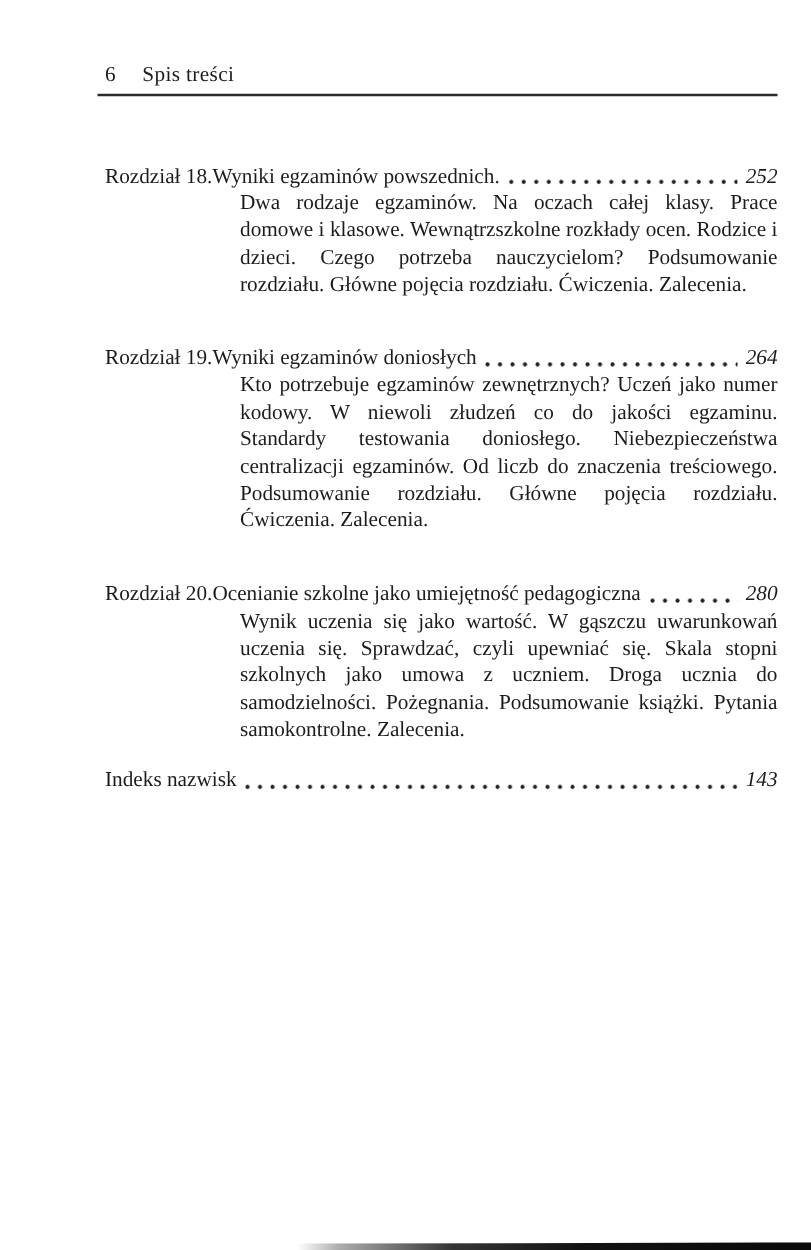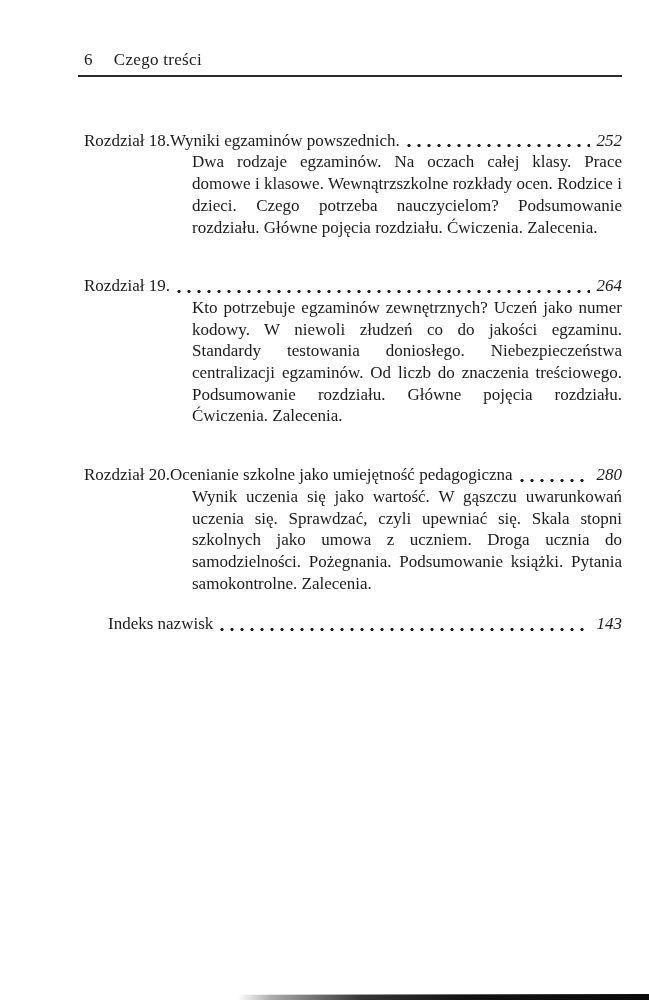--- a/index.html
+++ b/index.html
@@ -69,21 +69,20 @@
     white-space: nowrap;
     font-style: italic;
   }
   .entry-desc {
     margin-left: 108px;
     text-align: justify;
   }
   
   .index-block {
     margin-top: 19px;
-    margin-left: 24px;
   }
   .index-row {
     display: flex;
     align-items: baseline;
   }
   .index-title {
     white-space: nowrap;
   }
   
   .scan-edge {
@@ -102,38 +101,39 @@
     transform-origin: right bottom;
   }
 </style>
 </head>
 <body>
 
 <div class="page">
 
   <div class="running-header">
     <span class="pagenum">6</span>
-    <span class="title">Czego treści</span>
+    <span class="title">Spis treści</span>
   </div>
 
   <div class="toc">
 
     <div class="entry">
       <div class="entry-title-row">
         <span class="entry-label">Rozdział 18.</span>
         <span class="entry-title">Wyniki egzaminów powszednich.</span>
         <span class="leader"></span>
         <span class="entry-pageref">252</span>
       </div>
       <div class="entry-desc">Dwa rodzaje egzaminów. Na oczach całej klasy. Prace domowe i klasowe. Wewnątrzszkolne rozkłady ocen. Rodzice i dzieci. Czego potrzeba nauczycielom? Podsumowanie rozdziału. Główne pojęcia rozdziału. Ćwiczenia. Zalecenia.</div>
     </div>
 
     <div class="entry">
       <div class="entry-title-row">
         <span class="entry-label">Rozdział 19.</span>
+        <span class="entry-title">Wyniki egzaminów doniosłych</span>
         <span class="leader"></span>
         <span class="entry-pageref">264</span>
       </div>
       <div class="entry-desc">Kto potrzebuje egzaminów zewnętrznych? Uczeń jako numer kodowy. W niewoli złudzeń co do jakości egzaminu. Standardy testowania doniosłego. Niebezpieczeństwa centralizacji egzaminów. Od liczb do znaczenia treściowego. Podsumowanie rozdziału. Główne pojęcia rozdziału. Ćwiczenia. Zalecenia.</div>
     </div>
 
     <div class="entry">
       <div class="entry-title-row">
         <span class="entry-label">Rozdział 20.</span>
         <span class="entry-title">Ocenianie szkolne jako umiejętność pedagogiczna</span>

